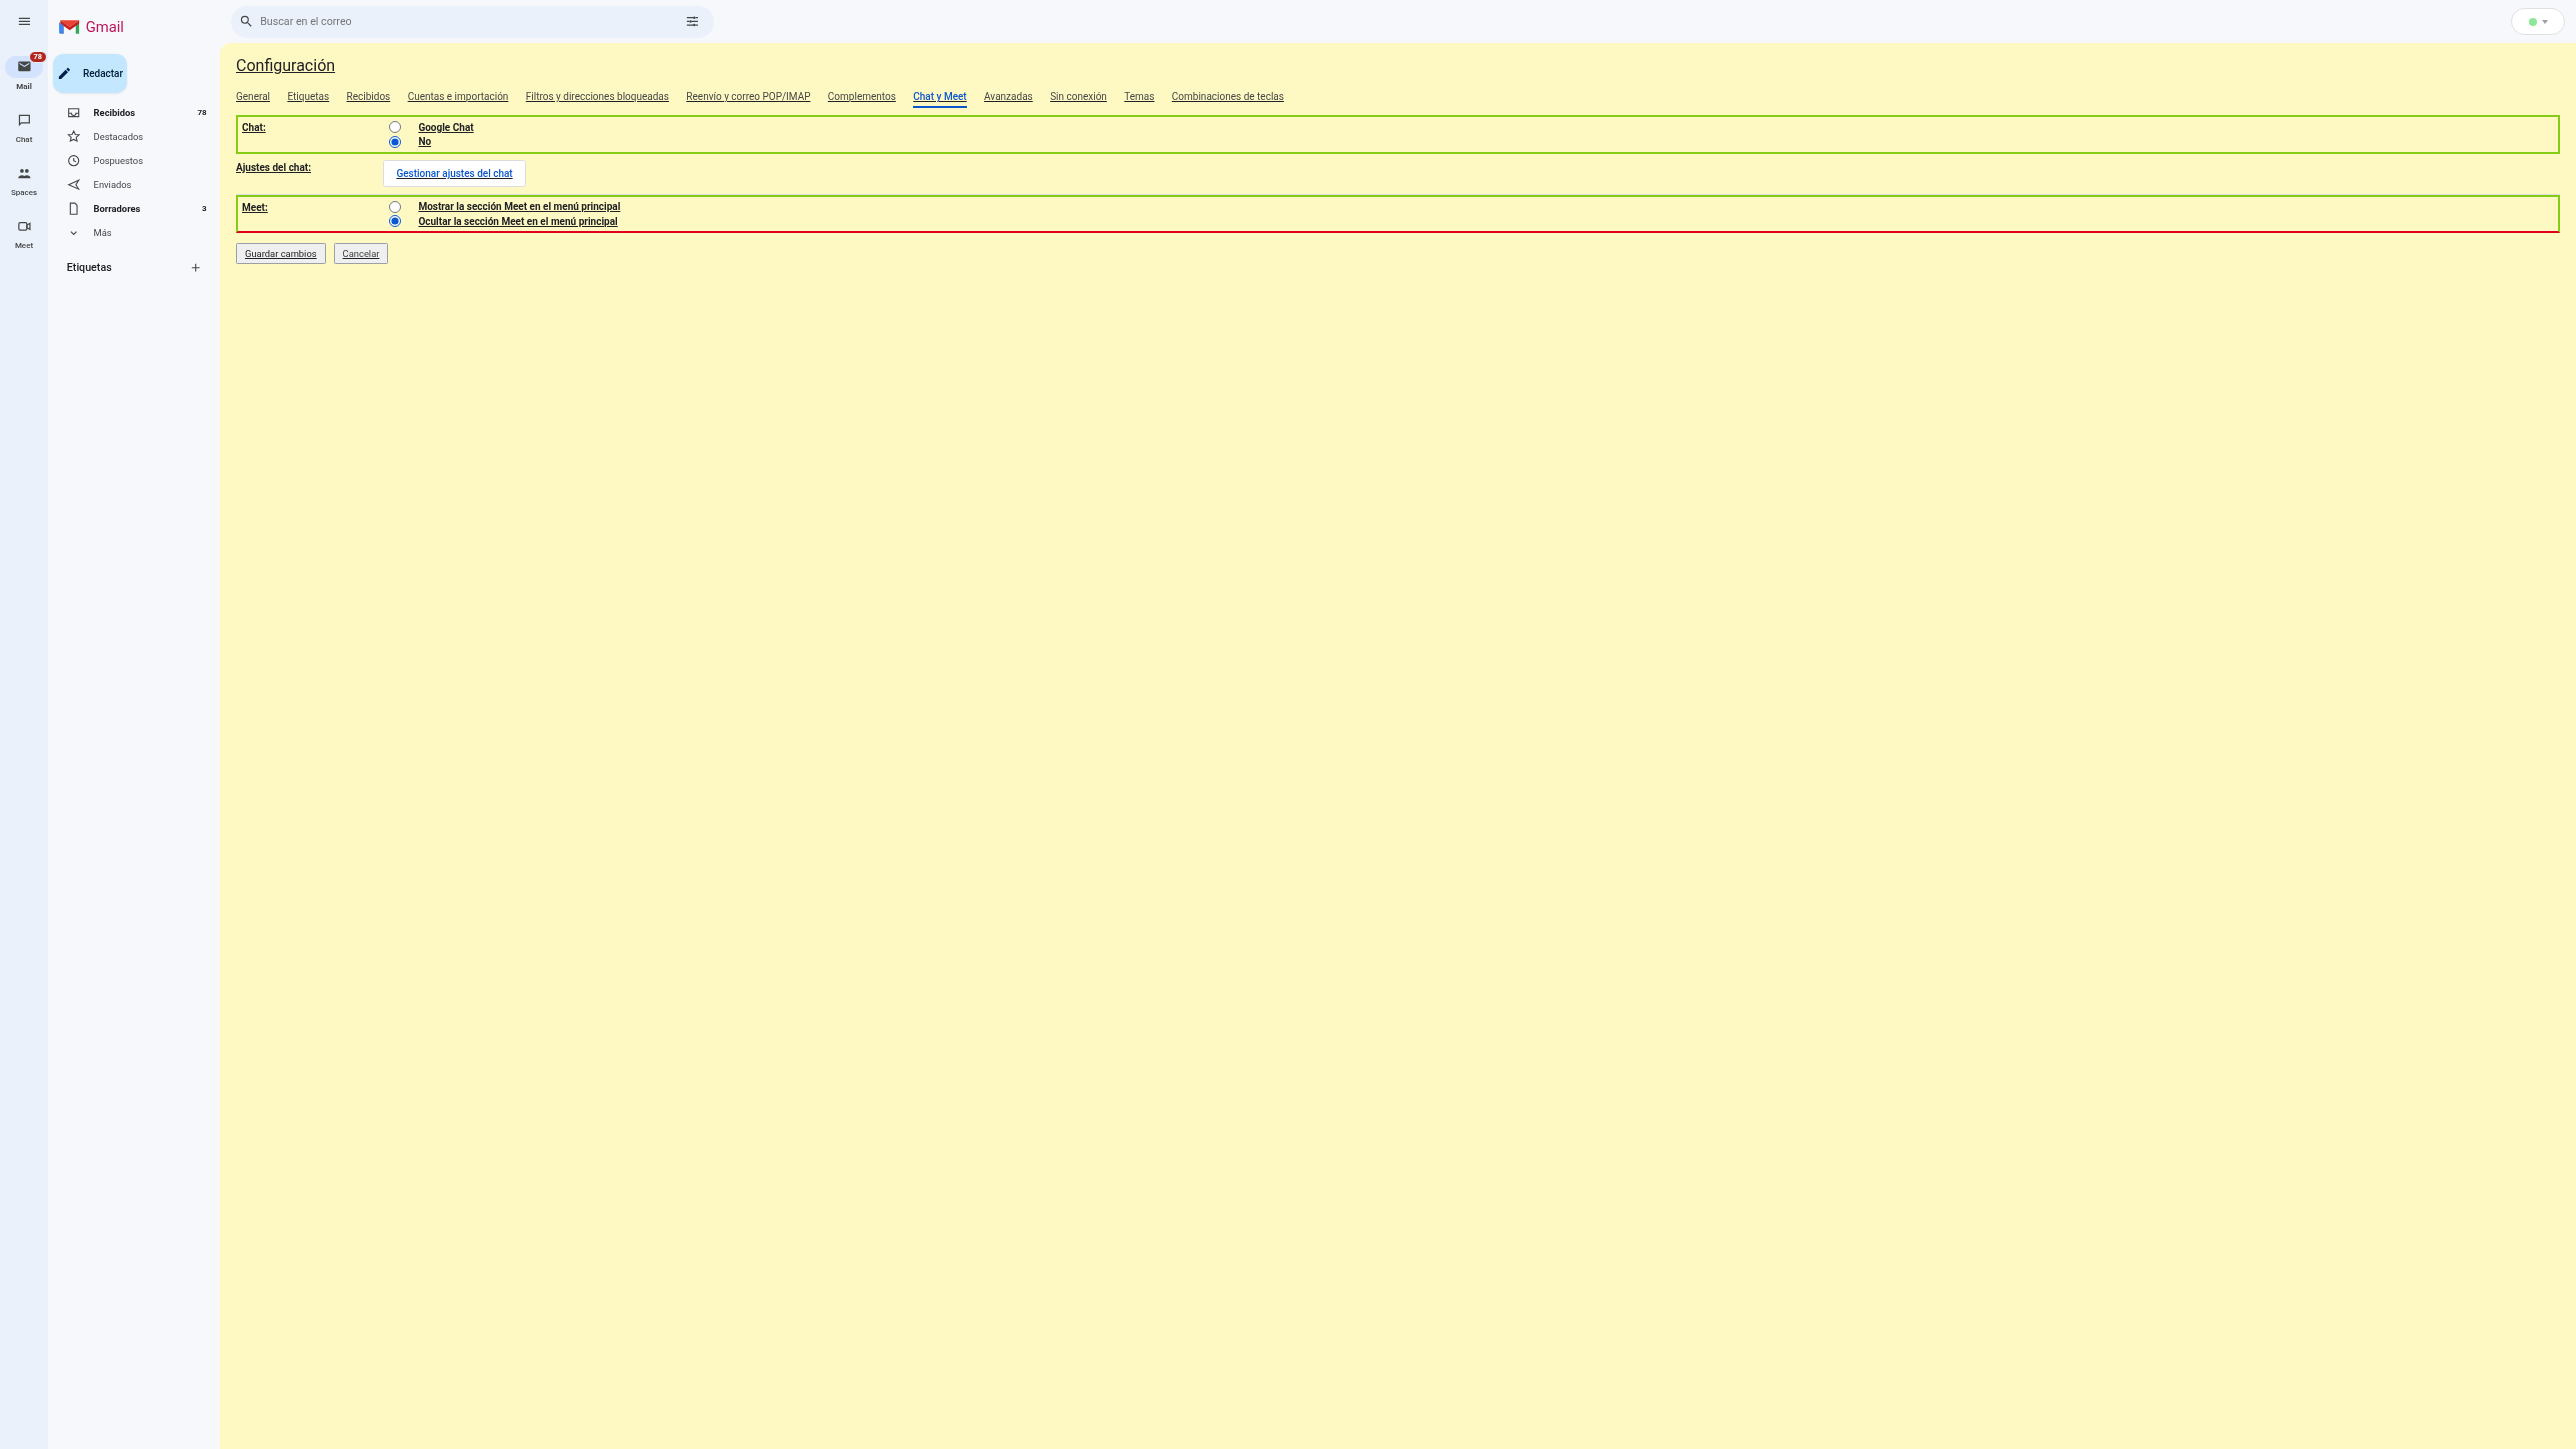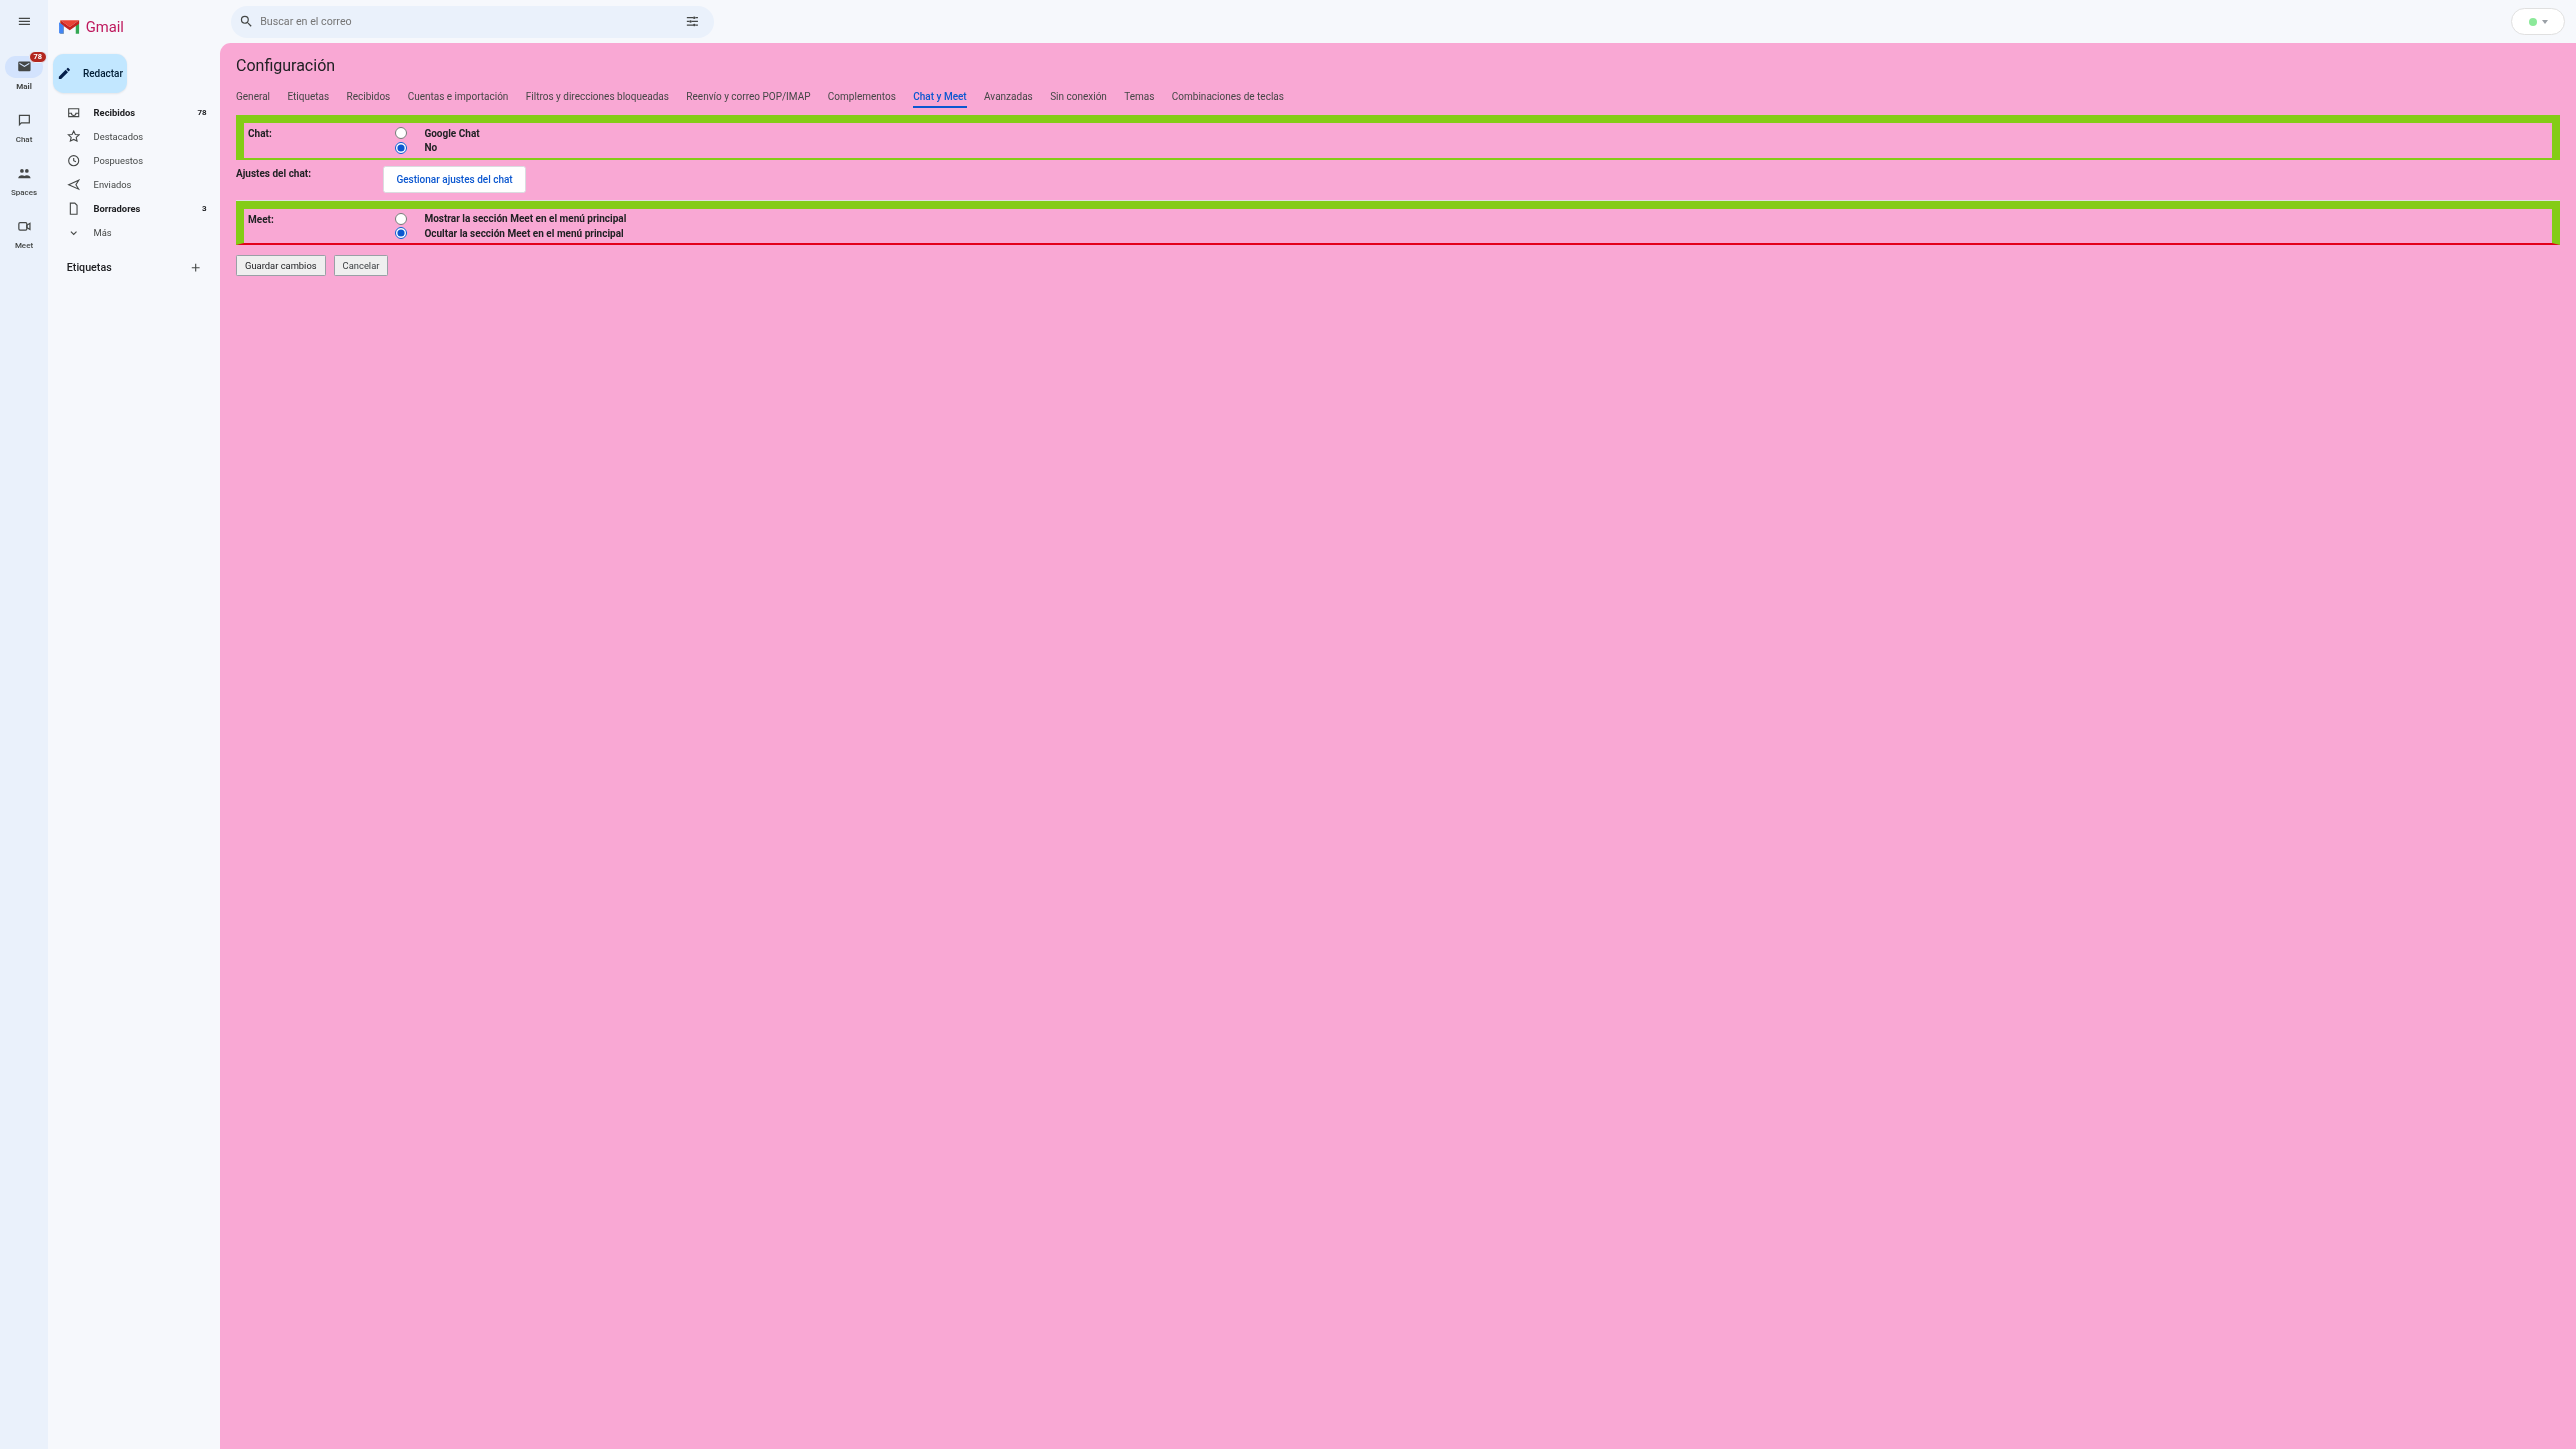--- a/index.html
+++ b/index.html
@@ -32,31 +32,31 @@
 
 .main { flex:1; display:flex; flex-direction:column; }
 .topbar { display:flex; align-items:center; gap:10.7px; padding:5.4px 10.7px 5.4px 10.7px; height:43px; }
 .search { flex:1; max-width:483px; background:#eaf1fb; border-radius:19px; height:32px; display:flex; align-items:center; padding:0 8px; gap:6.7px; }
 .search input { flex:1; border:none; background:transparent; outline:none; font-size:10.7px; color:#5f6368; }
 .tune { width:27px; height:27px; display:flex; align-items:center; justify-content:center; cursor:pointer; color:#444746; border-radius:50%; }
 .acct { width:54px; height:27px; display:flex; align-items:center; justify-content:center; gap:5.4px; border:0.7px solid #e0e0e0; border-radius:13.4px; cursor:pointer; background:#fff; }
 .acct .dot { width:8px; height:8px; border-radius:50%; background:#8ce99a; }
 .acct .tri { width:0;height:0;border-left:3.4px solid transparent;border-right:3.4px solid transparent;border-top:4px solid #9aa0a6; }
 
-.panel { background:#f9a8d4; border-radius:10.7px 0 0 0; margin-left:0; flex:1; padding:13.4px 16px; overflow:auto; }
+.panel { background:#fef9c3; border-radius:10.7px 0 0 0; margin-left:0; flex:1; padding:13.4px 16px; overflow:auto;text-decoration:underline; }
 .panel h1 { font-size:16px; font-weight:400; color:#202124; margin-bottom:8px; }
 .tabs { display:flex; flex-wrap:wrap; gap:14.8px 17.4px; padding:4px 0 6.7px 0; font-size:10px; }
 .tab { color:#444746; cursor:pointer; padding:4px 0; }
 .tab.active { color:#0b57d0; font-weight:500; border-bottom:2px solid #0b57d0; }
 .section { display:flex; align-items:flex-start; gap:13.4px; padding:6.7px 0 6.7px 0; border-bottom:0.7px solid #e0e0e0; }
 .section .sec-label { width:134px; font-weight:700; font-size:10px; padding-top:1.3px; }
 .radio-list { display:flex; flex-direction:column; gap:2.7px; }
 .radio-row { display:flex; align-items:center; gap:17px; font-size:10px; font-weight:700; cursor:pointer; }
 input[type=radio] { width:12px; height:12px; accent-color:#0b57d0; cursor:pointer; }
-.redbox { border:8px solid #84cc16; padding:4px 6.7px 4px 4px; border-bottom-width:2px; }
+.redbox { border:2px solid #84cc16; padding:4px 6.7px 4px 4px; border-bottom-width:2px; }
 .btn-outline { border:0.7px solid #dadce0; background:#fff; color:#0b57d0; font-size:10px; font-weight:500; padding:6.7px 12px; border-radius:2.7px; cursor:pointer; }
 .actions { display:flex; gap:8px; justify-content:flex-start; padding:9.4px 0; }
 .action-btn { border:0.7px solid #9aa0a6; background:#efefef; color:#3c4043; font-size:9.4px; padding:4px 8px; cursor:pointer; border-radius:1.3px; }
 .action-btn.primary { color:#202124; }
 svg { display:block; }
 </style>
 </head>
 <body>
 
 <div class="app">

